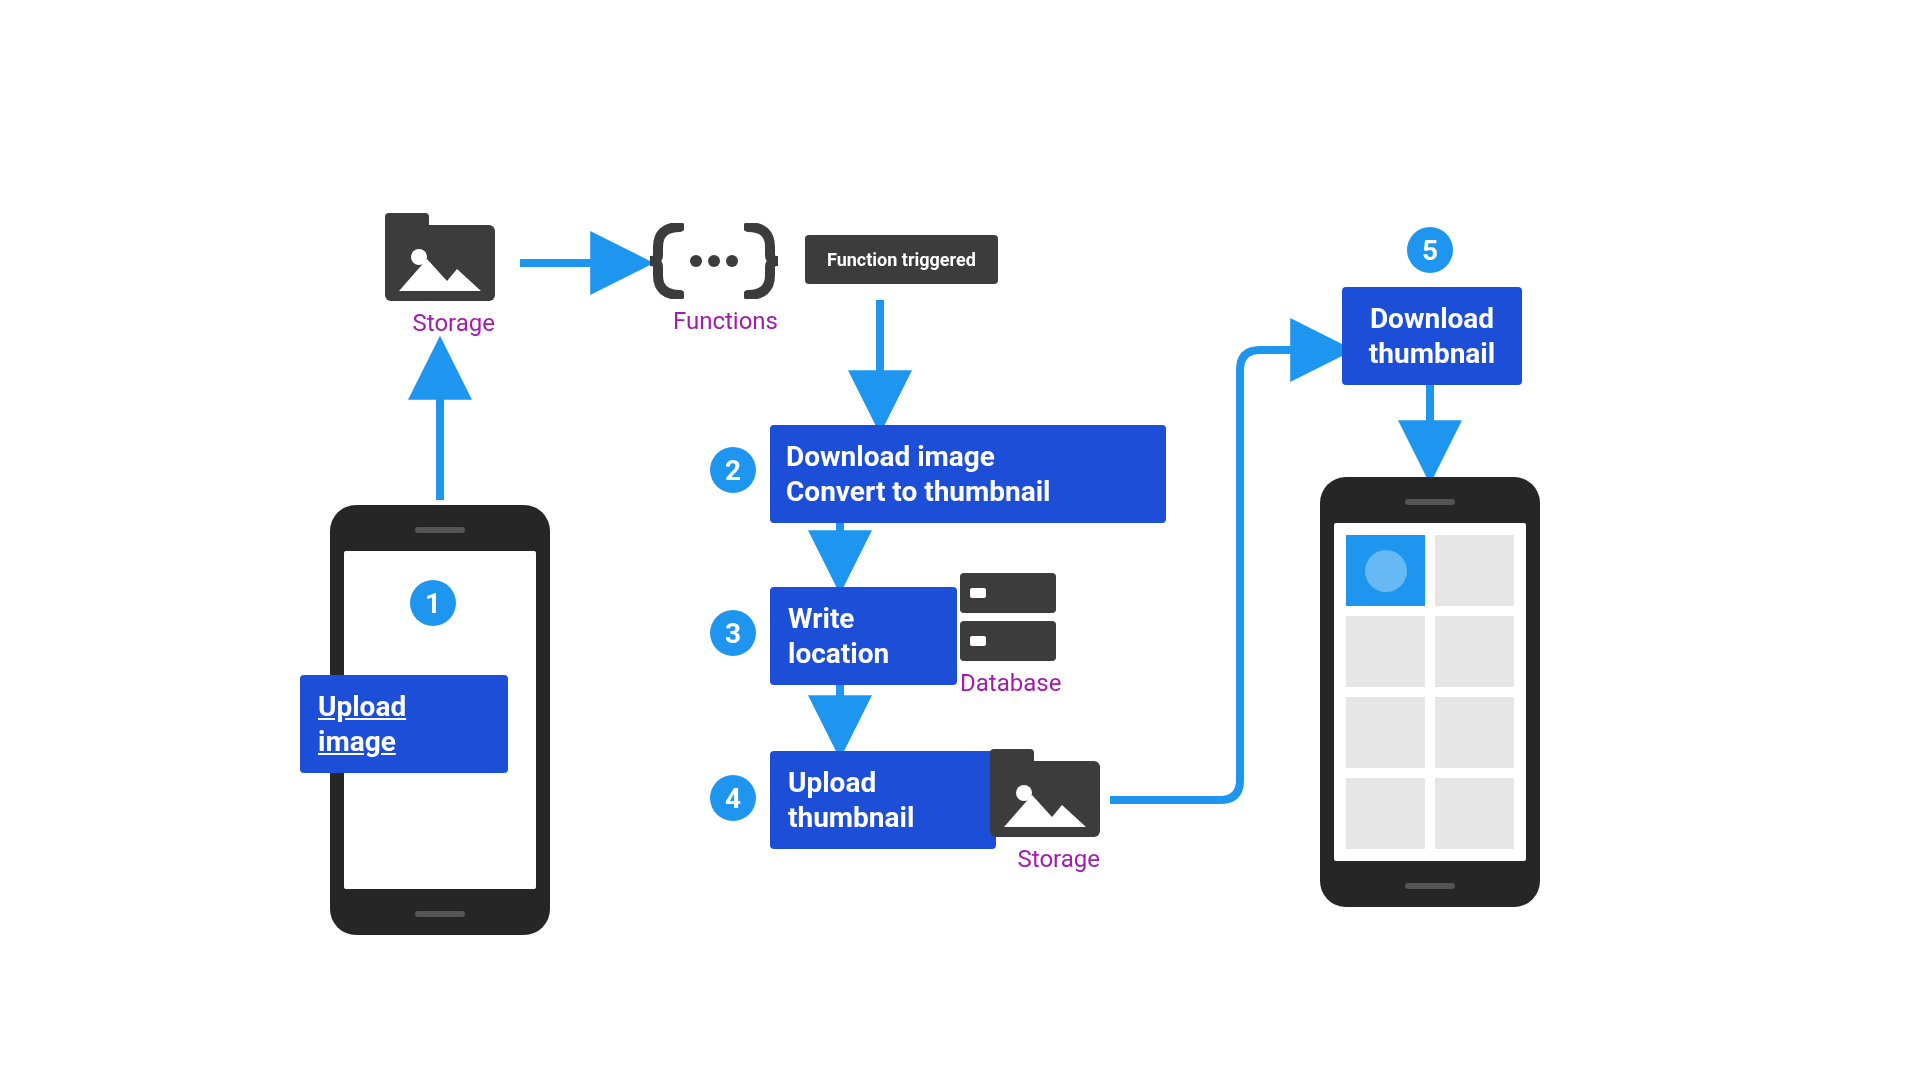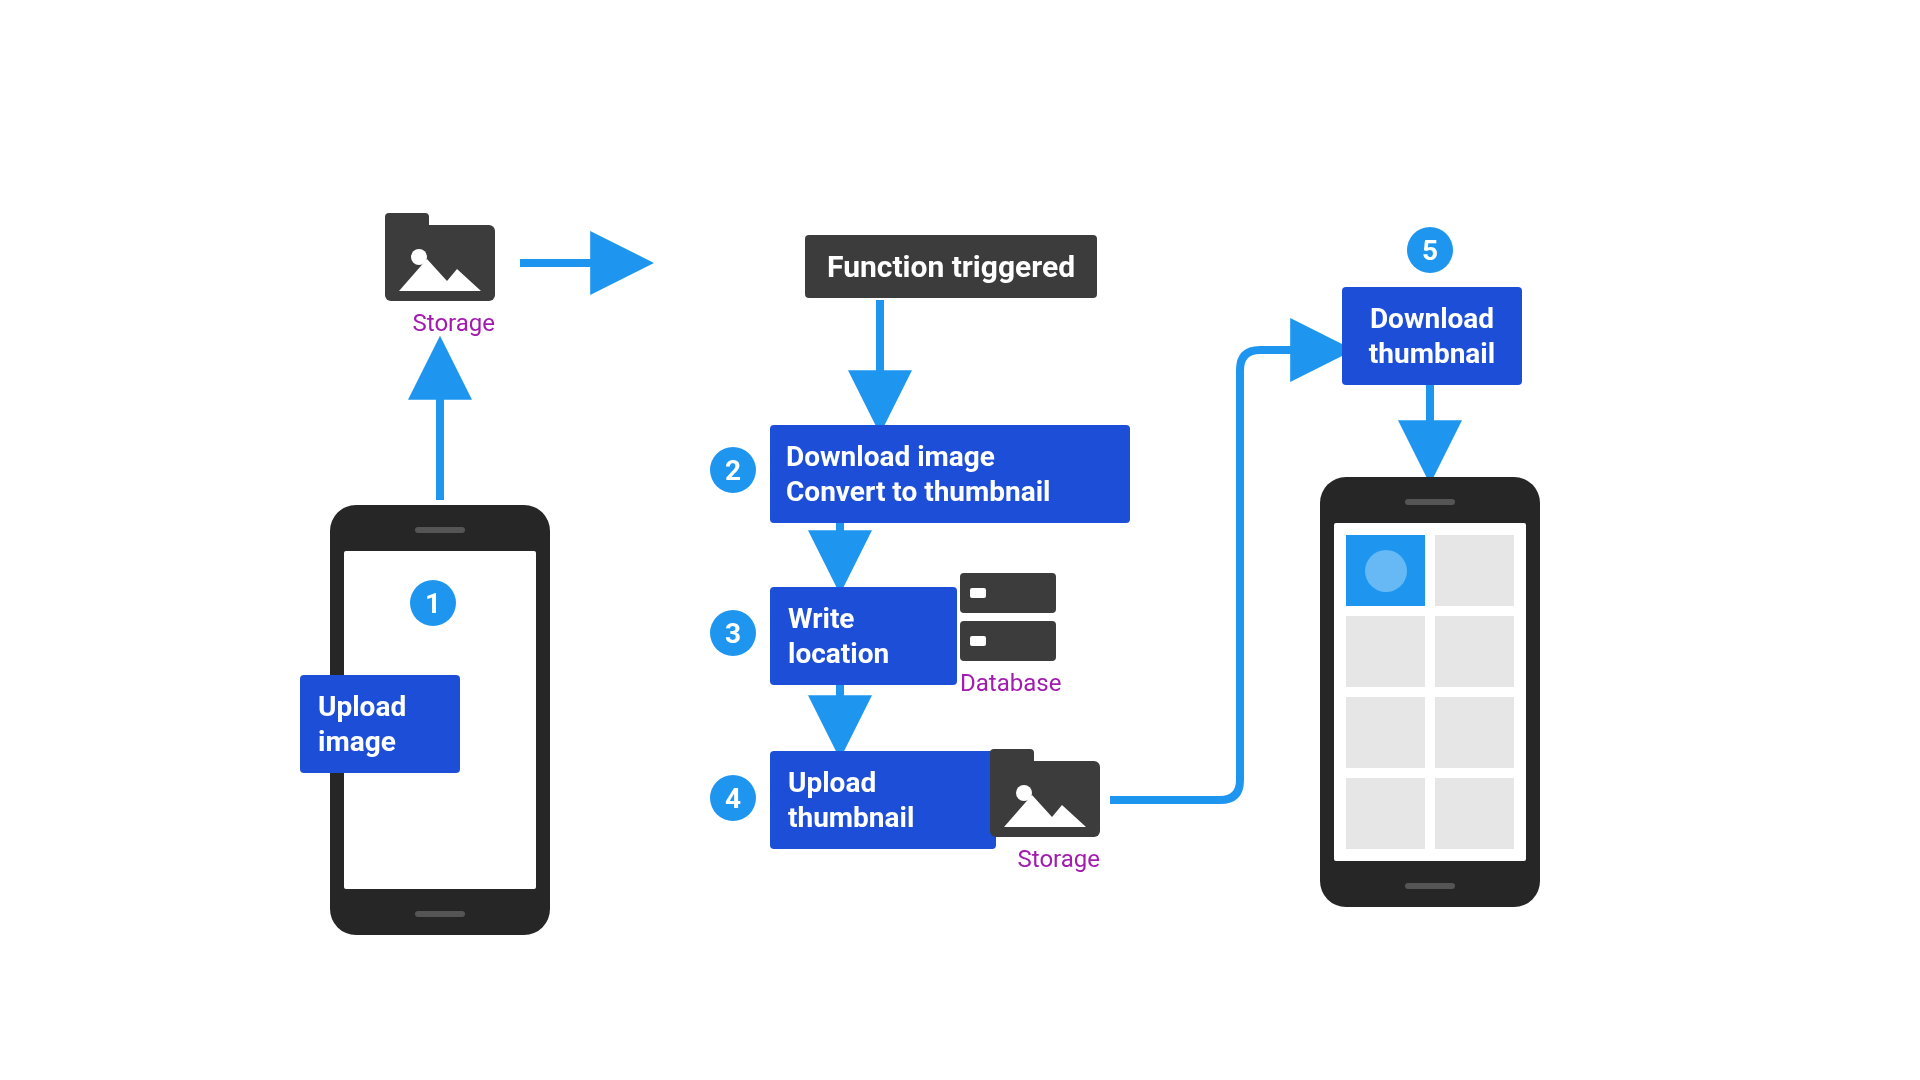--- a/index.html
+++ b/index.html
@@ -31,21 +31,21 @@
     font-size: 28px;
     line-height: 1.25;
     border-radius: 4px;
     padding: 14px 18px;
     box-sizing: border-box;
   }
   .dark-box {
     background: #3c3c3c;
     color: #ffffff;
     font-weight: 700;
-    font-size: 30px;
+    font-size: 18px;
     border-radius: 4px;
     padding: 14px 22px;
     box-sizing: border-box;
     white-space: nowrap;
   }
   .num-badge {
     width: 46px;
     height: 46px;
     border-radius: 50%;
     background: #1e96f0;
@@ -230,21 +230,21 @@
   </svg>
 
   <div class="abs" style="left:90px; top:370px;">
     <div class="phone">
       <div class="speaker"></div>
       <div class="screen"></div>
       <div class="home"></div>
     </div>
   </div>
 
-  <div class="abs blue-box" style="left:60px; top:540px; width:160px;">
+  <div class="abs blue-box" style="left:60px; top:540px; width:208px;text-decoration:underline;">
     <span>Upload
 image</span>
   </div>
   <div class="abs num-badge" style="left:170px; top:445px;">
     <span>1</span>
   </div>
 
   <div class="abs" style="left:145px; top:78px; text-align:center;">
     <div class="folder-icon">
       <div class="tab"></div>
@@ -252,29 +252,45 @@
       <div class="pic">
         <svg width="82" height="46">
           <circle cx="20" cy="12" r="8" fill="#ffffff"></circle>
           <polygon points="0,46 28,14 48,36 58,24 82,46" fill="#ffffff"></polygon>
         </svg>
       </div>
     </div>
     <div class="label-grey" style="margin-top:8px;">Storage</div>
   </div>
 
+  <div class="abs" style="left:410px; top:88px; text-align:center;">
+    <div class="functions-icon" style="justify-content:center;">
+      <svg width="34" height="76">
+          <path d="M30,4 Q8,4 8,24 L8,32 Q8,38 0,38 Q8,38 8,44 L8,52 Q8,72 30,72" fill="none" stroke="#3c3c3c" stroke-width="10" stroke-linecap="round"></path>
+        </svg>
+      <div class="dots">
+          <span></span>
+          <span></span>
+          <span></span>
+        </div>
+      <svg width="34" height="76">
+          <path d="M4,4 Q26,4 26,24 L26,32 Q26,38 34,38 Q26,38 26,44 L26,52 Q26,72 4,72" fill="none" stroke="#3c3c3c" stroke-width="10" stroke-linecap="round"></path>
+        </svg>
+    </div>
+    <div class="label-grey" style="margin-top:8px;">Functions</div>
+  </div>
 
   <div class="abs dark-box" style="left:565px; top:100px;">
     <span>Function triggered</span>
   </div>
 
   <div class="abs num-badge" style="left:470px; top:312px;">
     <span>2</span>
   </div>
-  <div class="abs blue-box" style="left:530px; top:290px; width:360px;padding-left:16px;">
+  <div class="abs blue-box" style="left:530px; top:290px; width:396px;padding-left:16px;">
     <span style="white-space:pre-line;">Download image
 Convert to thumbnail</span>
   </div>
 
   <div class="abs num-badge" style="left:470px; top:475px;">
     <span>3</span>
   </div>
   <div class="abs blue-box" style="left:530px; top:452px; width:187px;">
     <span style="white-space:pre-line;">Write
 location</span>

